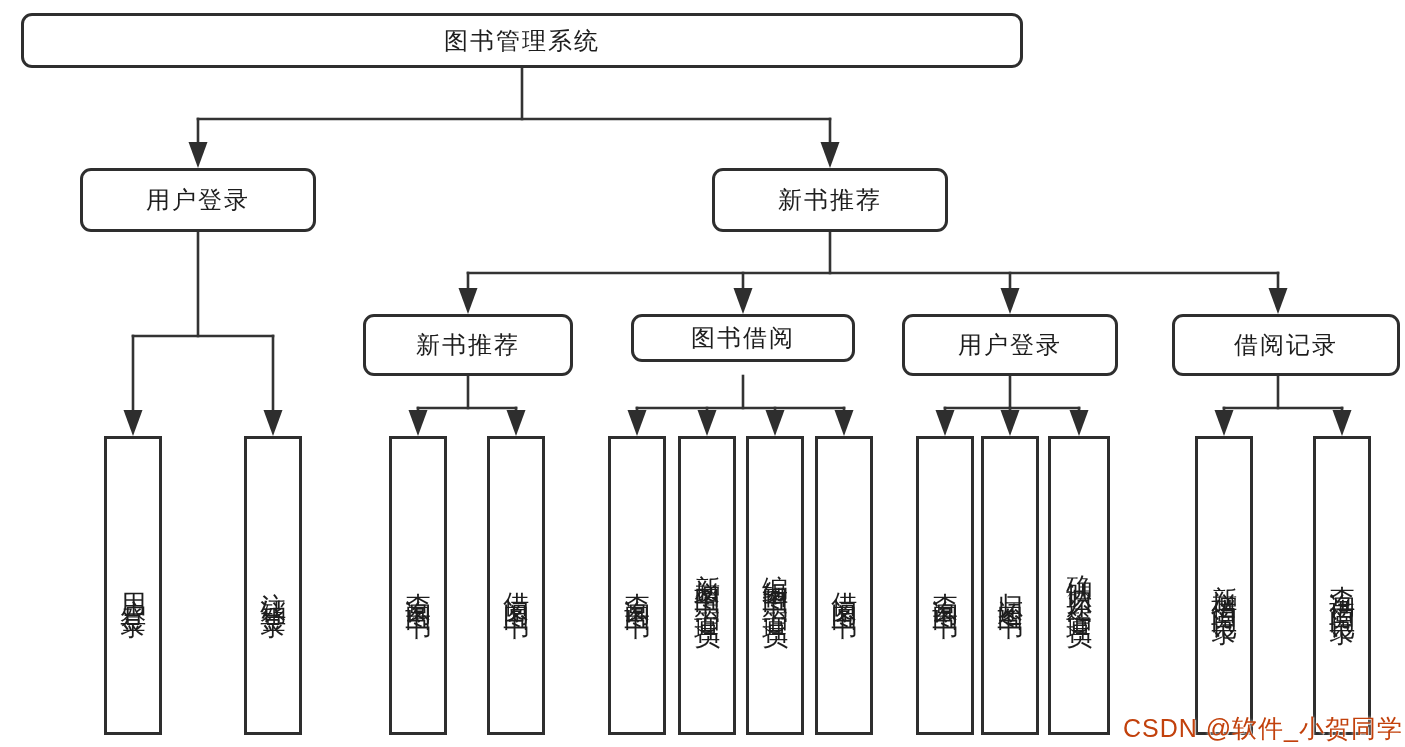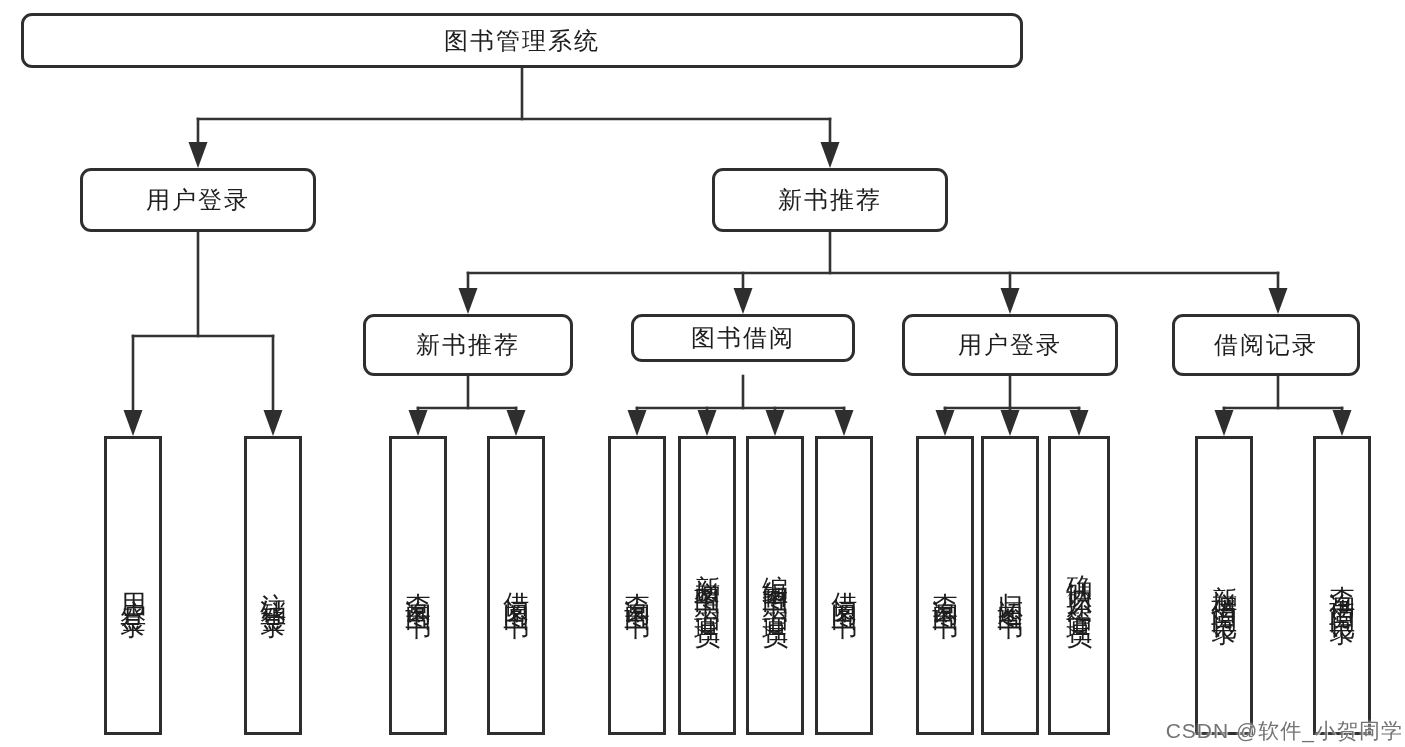--- a/index.html
+++ b/index.html
@@ -37,22 +37,22 @@
     writing-mode: vertical-rl;
     text-orientation: mixed;
     font-size: 26px;
     letter-spacing: 7px;
     line-height: 1.05;
   }
   .watermark {
     position: absolute;
     right: 2px;
     bottom: 2px;
-    font-size: 21px;
-    color: #737373;
+    font-size: 25px;
+    color: #c2410c;
     letter-spacing: 1px;
     white-space: nowrap;
     text-shadow: 0 0 3px rgba(255,255,255,0.95), 1px 1px 0 rgba(255,255,255,0.7);
   }
 </style>
 </head>
 <body>
 
 <div class="canvas">
 
@@ -136,21 +136,21 @@
 
   <div class="node h" style="left:80px; top:168px; width:236px; height:64px;">用户登录</div>
   <div class="node h" style="left:712px; top:168px; width:236px; height:64px;">新书推荐</div>
 
   <div class="node v" style="left:104px; top:436px; width:58px; height:299px;">用户登录</div>
   <div class="node v" style="left:244px; top:436px; width:58px; height:299px;">注销登录</div>
 
   <div class="node h" style="left:363px; top:314px; width:210px; height:62px;">新书推荐</div>
   <div class="node h" style="left:631px; top:314px; width:224px; height:48px;">图书借阅</div>
   <div class="node h" style="left:902px; top:314px; width:216px; height:62px;">用户登录</div>
-  <div class="node h" style="left:1172px; top:314px; width:188px; height:62px;">借阅记录</div>
+  <div class="node h" style="left:1172px; top:314px; width:228px; height:62px;">借阅记录</div>
 
   <div class="node v" style="left:389px; top:436px; width:58px; height:299px;">查询图书</div>
   <div class="node v" style="left:487px; top:436px; width:58px; height:299px;">借阅图书</div>
 
   <div class="node v" style="left:608px; top:436px; width:58px; height:299px;">查询图书</div>
   <div class="node v" style="left:678px; top:436px; width:58px; height:299px;">新增图书（管理员）</div>
   <div class="node v" style="left:746px; top:436px; width:58px; height:299px;">编辑图书（管理员）</div>
   <div class="node v" style="left:815px; top:436px; width:58px; height:299px;">借阅图书</div>
 
   <div class="node v" style="left:916px; top:436px; width:58px; height:299px;">查询图书</div>

